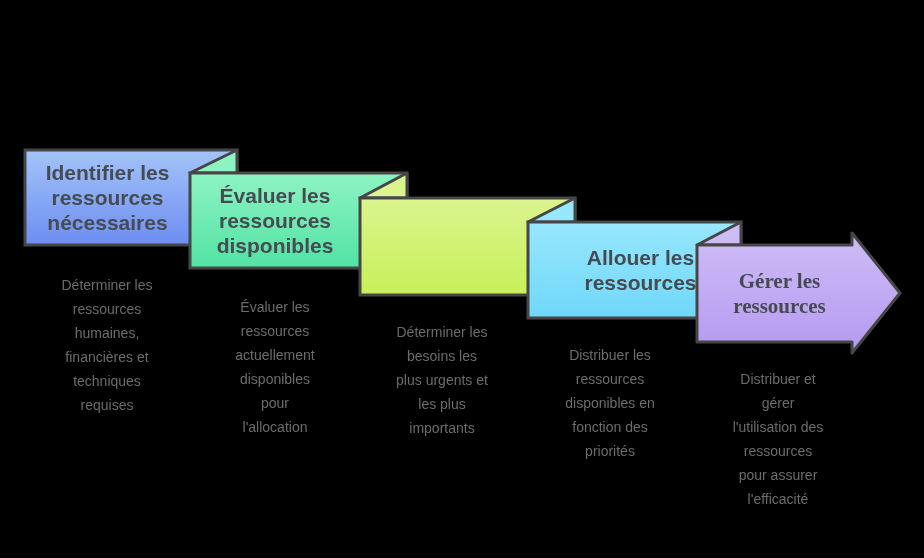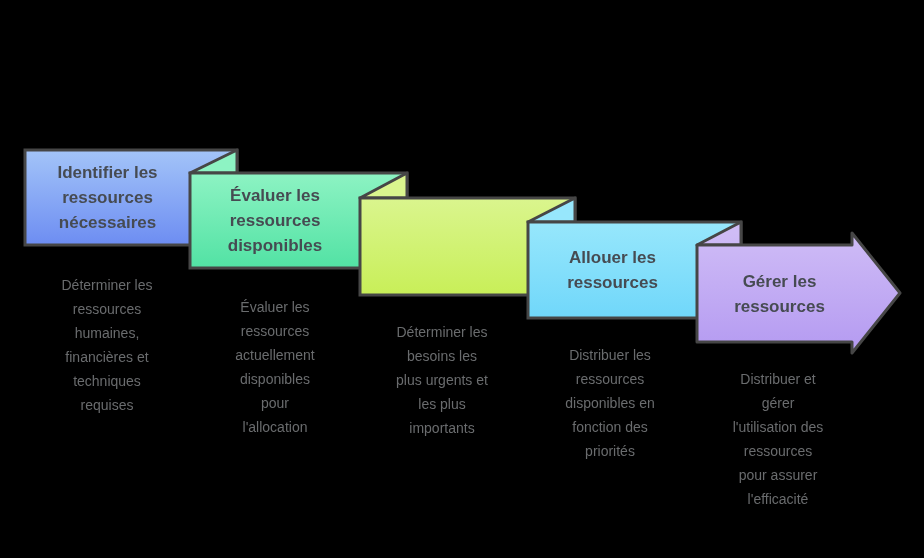--- a/index.html
+++ b/index.html
@@ -20,21 +20,21 @@
     left: 0;
     top: 0;
   }
   .step-title {
     position: absolute;
     display: flex;
     align-items: center;
     justify-content: center;
     text-align: center;
     font-weight: bold;
-    font-size: 17px;
+    font-size: 21px;
     line-height: 25px;
     color: #464b52;
     white-space: pre-line;
     pointer-events: none;
   }
   .step-desc {
     position: absolute;
     width: 170px;
     text-align: center;
     font-size: 14px;
@@ -87,23 +87,23 @@
     <polygon points="697,245 741,222 741,245" fill="url(#grad4)" stroke="#464646" stroke-width="3" stroke-linejoin="round"></polygon>
     <polygon points="697,245 852,245 852,233 900,293 852,353 852,342 697,342" fill="url(#grad4)" stroke="#464646" stroke-width="3" stroke-linejoin="round"></polygon>
   </svg>
 
   <div class="step-title" style="left: 25px; top: 150px; width: 165px; height: 95px; color: rgb(70, 75, 82);">Identifier les
 ressources
 nécessaires</div>
   <div class="step-title" style="left: 190px; top: 173px; width: 170px; height: 95px; color: rgb(70, 75, 82);">Évaluer les
 ressources
 disponibles</div>
-  <div class="step-title" style="left: 528px; top: 222px; width: 169px; height: 96px; color: rgb(70, 75, 82);">Allouer les
+  <div class="step-title" style="left: 528px; top: 222px; width: 169px; height: 96px; color: rgb(70, 75, 82); padding-left: 28px;">Allouer les
 ressources</div>
-  <div class="step-title" style="left: 697px; top: 245px; width: 165px; height: 97px; color: rgb(70, 75, 82);">Gérer les
+  <div class="step-title" style="left: 697px; top: 245px; width: 165px; height: 97px; color: rgb(70, 75, 82); font-family: Liberation Serif, serif;">Gérer les
 ressources</div>
 
   <div class="step-desc" style="left: 22px; top: 273px; color: rgb(106, 108, 110);">Déterminer les
 ressources
 humaines,
 financières et
 techniques
 requises</div>
   <div class="step-desc" style="left: 190px; top: 295px; color: rgb(106, 108, 110);">Évaluer les
 ressources

